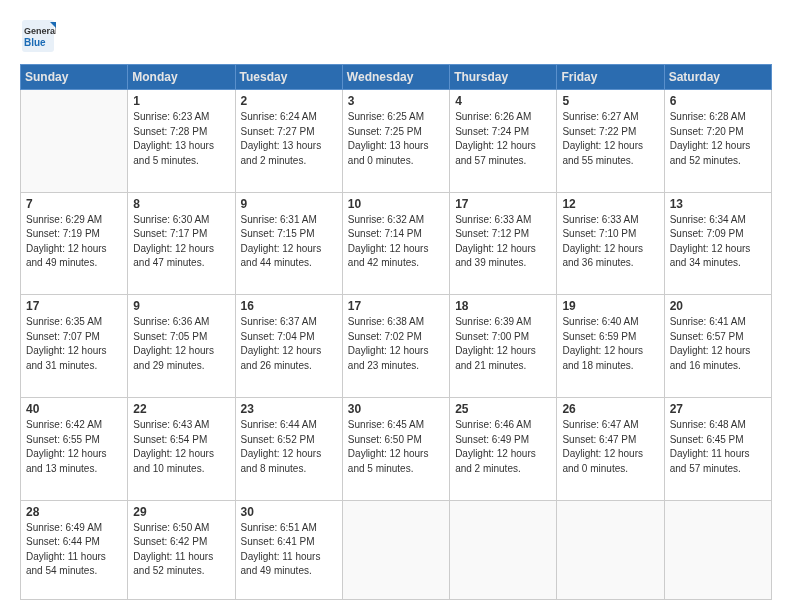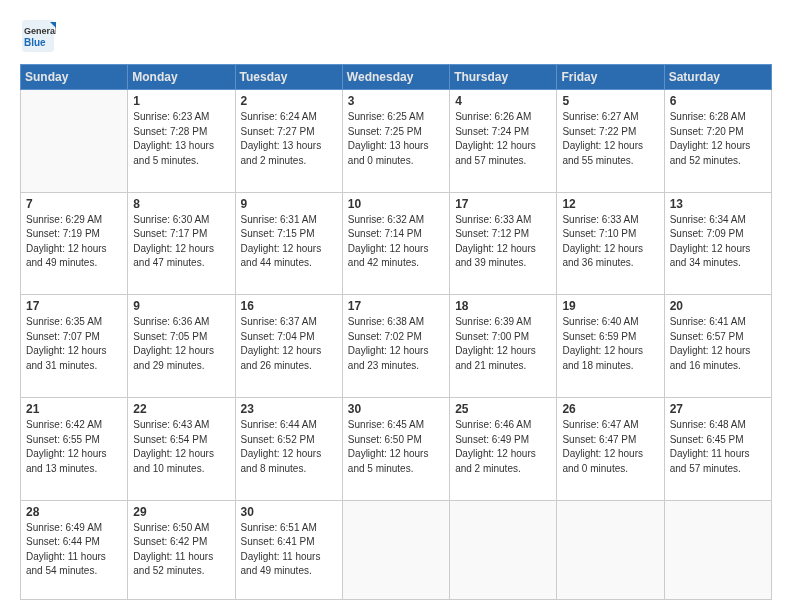--- a/index.html
+++ b/index.html
@@ -200,21 +200,21 @@
             <span class="day-number">19</span>
             <div class="cell-text">Sunrise: 6:40 AM<br>Sunset: 6:59 PM<br>Daylight: 12 hours and 18 minutes.</div>
           </td>
           <td>
             <span class="day-number">20</span>
             <div class="cell-text">Sunrise: 6:41 AM<br>Sunset: 6:57 PM<br>Daylight: 12 hours and 16 minutes.</div>
           </td>
         </tr>
         <tr>
           <td>
-            <span class="day-number">21</span>
+            <span class="day-number">40</span>
             <div class="cell-text">Sunrise: 6:42 AM<br>Sunset: 6:55 PM<br>Daylight: 12 hours and 13 minutes.</div>
           </td>
           <td>
             <span class="day-number">22</span>
             <div class="cell-text">Sunrise: 6:43 AM<br>Sunset: 6:54 PM<br>Daylight: 12 hours and 10 minutes.</div>
           </td>
           <td>
             <span class="day-number">23</span>
             <div class="cell-text">Sunrise: 6:44 AM<br>Sunset: 6:52 PM<br>Daylight: 12 hours and 8 minutes.</div>
           </td>

